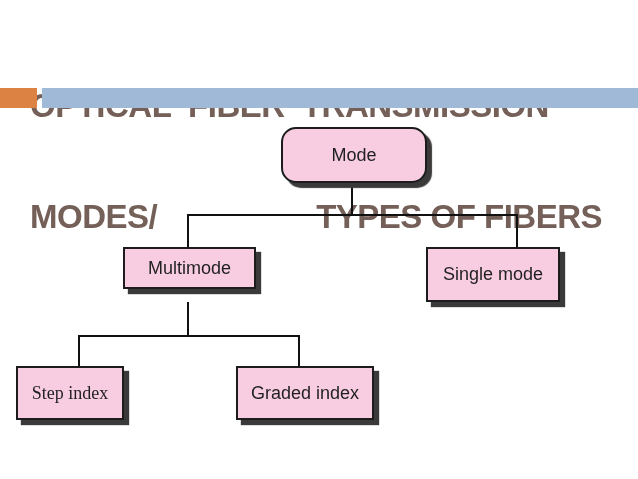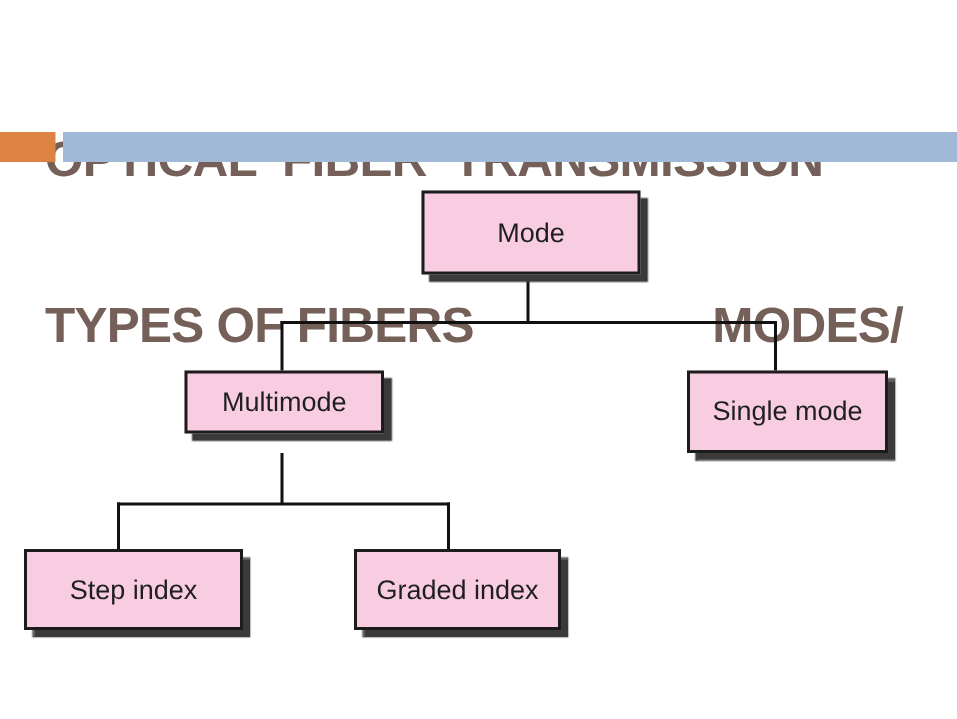--- a/index.html
+++ b/index.html
@@ -58,24 +58,24 @@
     background: #f8cde1;
     border: 2px solid #1c1c1c;
     box-shadow: 5px 5px 1px #3a3a3a;
     display: flex;
     align-items: center;
     justify-content: center;
     font-size: 18px;
     color: #1f1f1f;
     box-sizing: border-box;
   }
-  .node-mode        { left: 281px; top: 127px; width: 146px; height: 56px; }
+  .node-mode        { left: 281px; top: 127px; width: 146px; height: 56px; border-radius: 15px; }
   .node-multimode   { left: 123px; top: 247px; width: 133px; height: 42px; }
-  .node-single-mode { left: 458px; top: 247px; width: 134px; height: 55px; }
-  .node-step-index  { left:  16px; top: 366px; width: 146px; height: 54px; }
+  .node-single-mode { left: 426px; top: 247px; width: 134px; height: 55px; }
+  .node-step-index  { left:  16px; top: 366px; width: 108px; height: 54px; font-family: Liberation Serif, serif; }
   .node-graded-index{ left: 236px; top: 366px; width: 138px; height: 54px; }
 
   .line {
     position: absolute;
     background: #111111;
   }
   .c1 { left: 351px; top: 183px; width: 2px;   height: 32px; } 
   .c2 { left: 187px; top: 214px; width: 331px; height: 2px;  } 
   .c3 { left: 187px; top: 214px; width: 2px;   height: 34px; } 
   .c4 { left: 516px; top: 214px; width: 2px;   height: 34px; } 
@@ -85,22 +85,22 @@
   .c8 { left: 298px; top: 335px; width: 2px;   height: 32px; } 
 </style>
 </head>
 <body>
 
 <div class="slide">
 
   <div class="title">
     <div class="title-line1">OPTICAL  FIBER  TRANSMISSION</div>
     <div class="title-line2">
+      <span>MODES/</span>
       <span>TYPES OF FIBERS</span>
-      <span>MODES/</span>
     </div>
   </div>
 
   <div class="accent-orange"></div>
   <div class="accent-blue"></div>
 
   <div>
 
     <div class="line c1"></div>
     <div class="line c2"></div>

